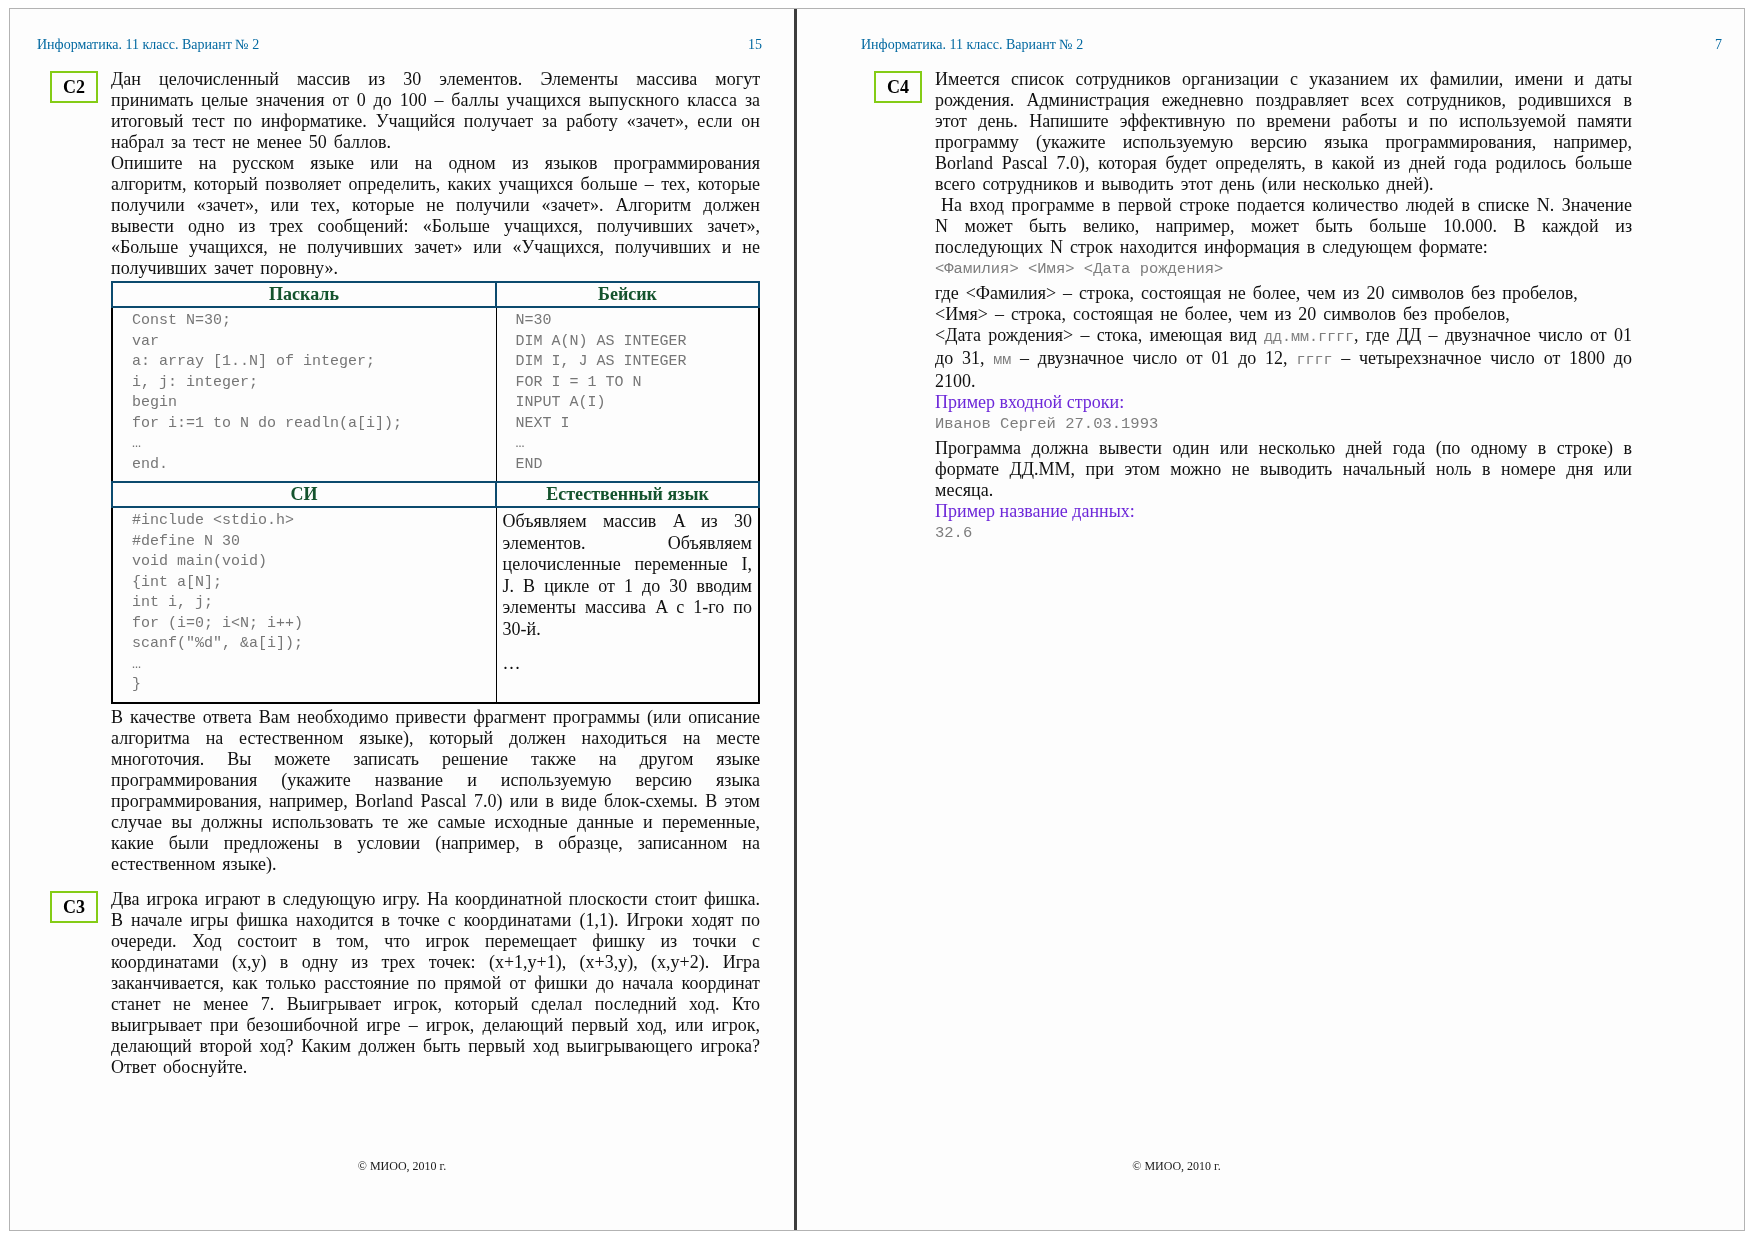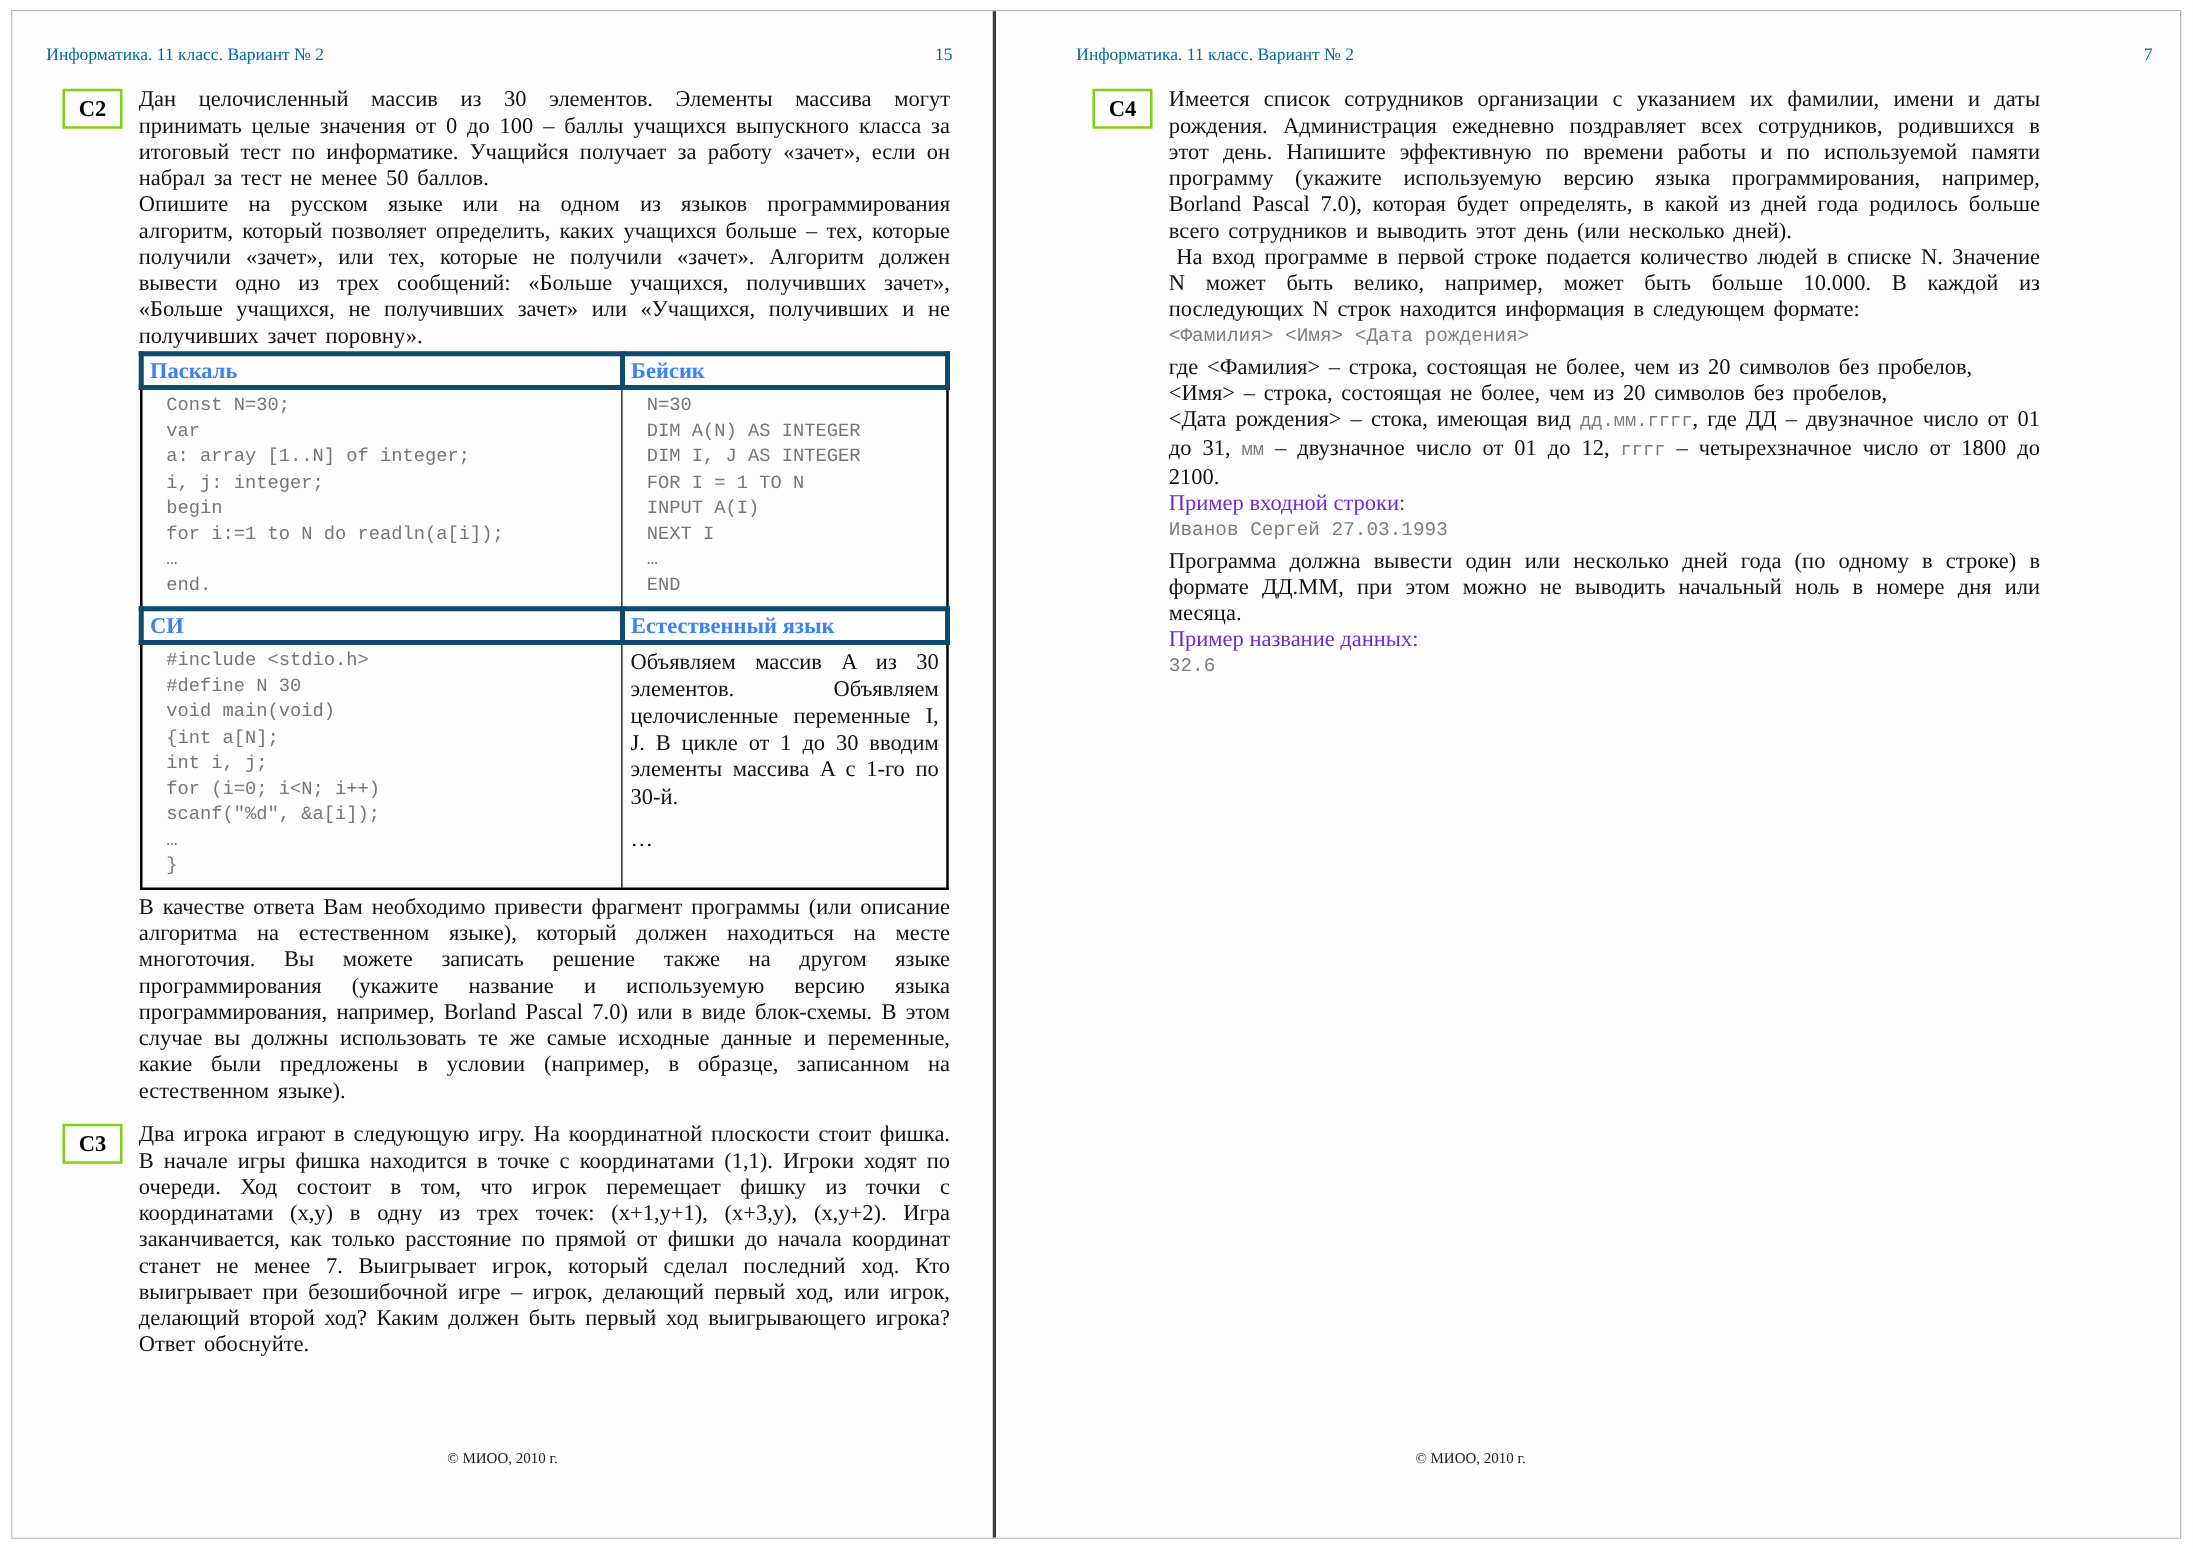--- a/index.html
+++ b/index.html
@@ -38,22 +38,22 @@
     font-size:18px;line-height:21px;text-align:justify;word-spacing:2.5px;color:#101010;
   }
   .plain{font-size:18px;line-height:21px;color:#6d28d9;}
   .indent1{text-indent:6px;}
 
   table.lang-table{
     width:100%;border-collapse:collapse;margin:2px 0 3px;border:2px solid #000;
     table-layout:fixed;
   }
   table.lang-table th{
-    border:4px solid #0c4a6e;text-align:left;font-size:18px;padding:1px 5px;
-    font-weight:bold;color:#3b82f6;
+    border:2px solid #0c4a6e;text-align:center;font-size:18px;padding:1px 5px;
+    font-weight:bold;color:#14532d;
   }
   table.lang-table td{border:1px solid #000;vertical-align:top;}
   .col-a{width:57.5%;}
   .codecell{
     font-family:"Liberation Mono","DejaVu Sans Mono",monospace;
     font-size:15px;line-height:20.5px;color:#767676;
     white-space:pre;padding:3px 19px 6px;overflow:hidden;
   }
   .naturalcell{
     font-size:18px;line-height:21.5px;text-align:justify;word-spacing:1px;

